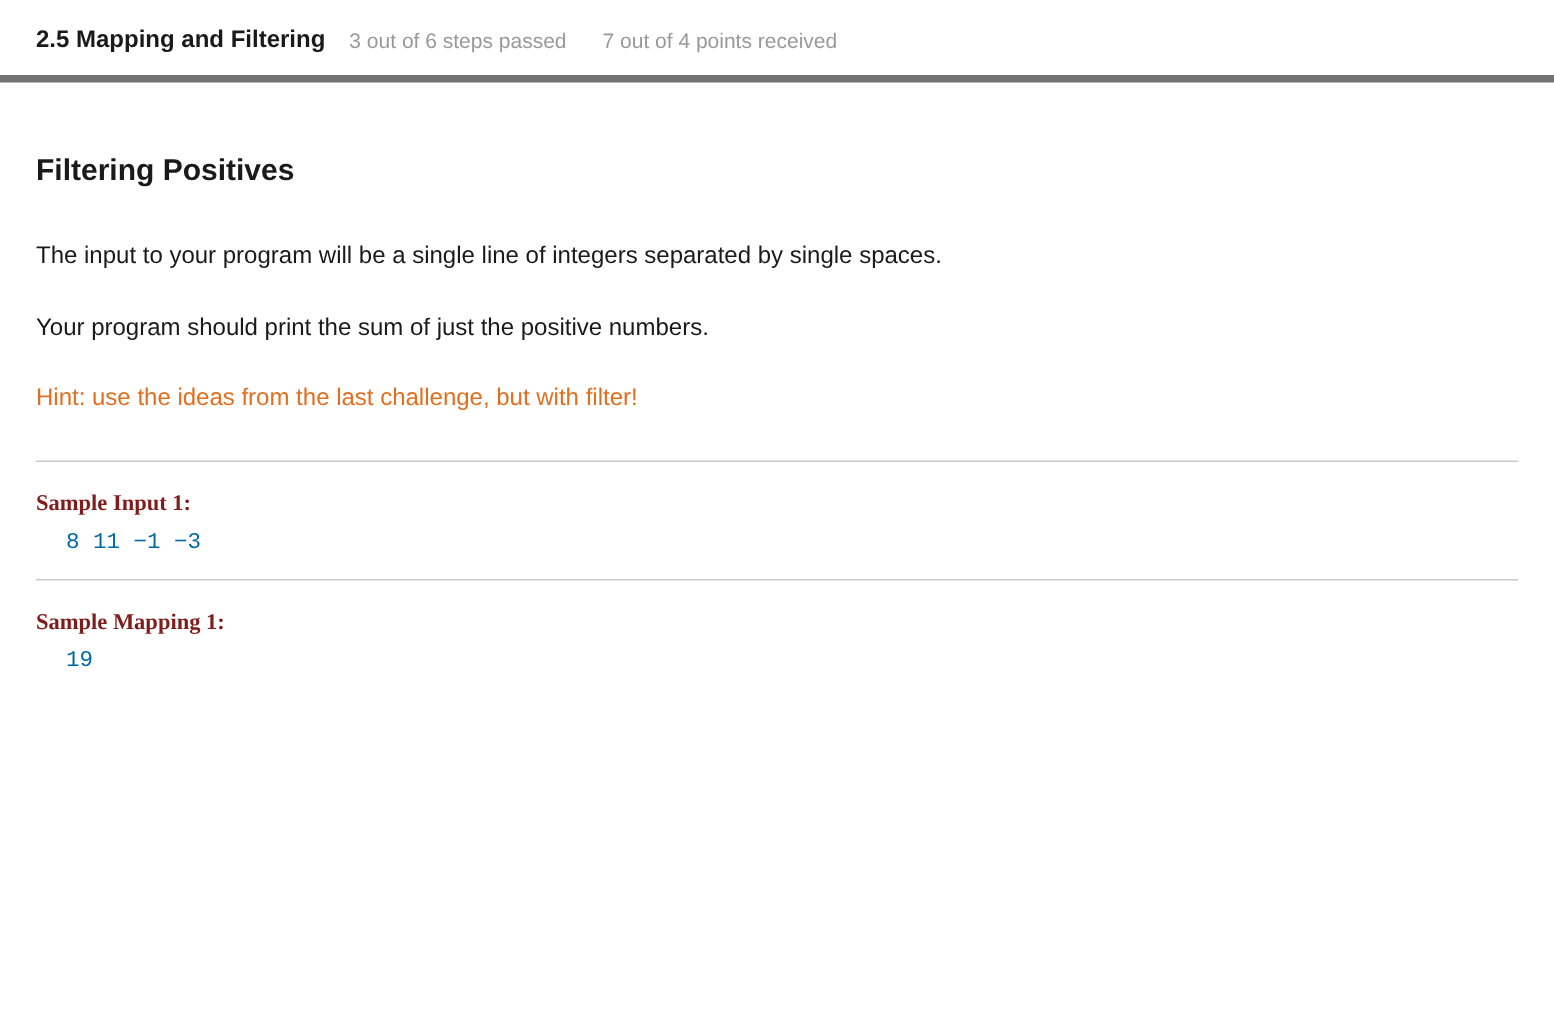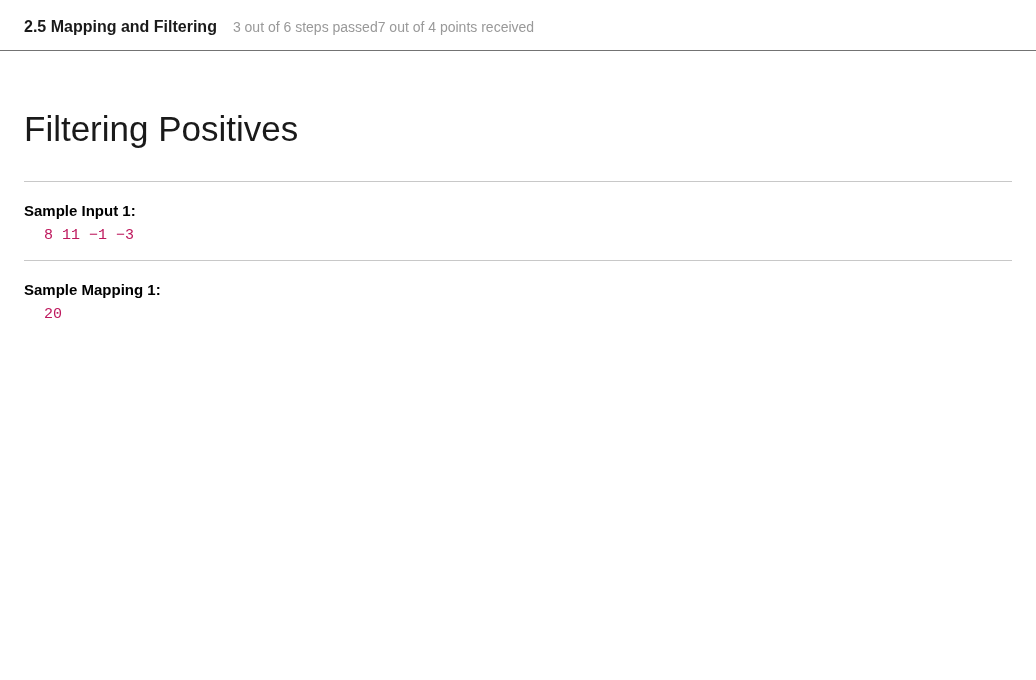--- a/index.html
+++ b/index.html
@@ -13,53 +13,53 @@
       background: #ffffff;
       color: #1a1a1a;
       width: 1036px;
       min-height: 680px;
     }
 
     .header {
       display: flex;
       align-items: center;
       padding: 18px 24px 14px 24px;
-      border-bottom: 1px solid #737373;
+      border-bottom: 5px solid #737373;
     }
 
     .header-title {
       font-family: Arial, sans-serif;
       font-size: 16px;
       font-weight: 600;
       color: #1a1a1a;
       margin-right: 16px;
     }
 
     .header-stats {
       display: flex;
       align-items: flex-end;
+      gap: 24px;
     }
 
     .stat-text {
       font-family: Arial, sans-serif;
       font-size: 14px;
       color: #999999;
     }
 
     .main-content {
       padding: 48px 24px 32px 24px;
     }
 
     .problem-title {
       font-family: Arial, sans-serif;
-      font-size: 35px;
-      font-weight: 400;
+      font-size: 20px;
+      font-weight: 700;
       color: #1a1a1a;
       margin-bottom: 32px;
-      margin-top: 10px;
     }
 
     .problem-description {
       margin-bottom: 0;
     }
 
     .description-paragraph {
       font-family: Arial, sans-serif;
       font-size: 16px;
       color: #1a1a1a;
@@ -79,56 +79,61 @@
       border: none;
       border-top: 1px solid #c8c8c8;
       margin: 0 0 20px 0;
     }
 
     .sample-section {
       margin-bottom: 8px;
     }
 
     .sample-label {
-      font-family: Liberation Sans, sans-serif;
+      font-family: Liberation Serif, serif;
       font-size: 15px;
       font-weight: 700;
-      color: #000000;
+      color: #7f1d1d;
       margin-bottom: 8px;
     }
 
     .sample-value {
       font-family: 'Courier New', Courier, monospace;
       font-size: 15px;
-      color: #be185d;
+      color: #0369a1;
       padding-left: 20px;
       margin-bottom: 16px;
     }
   </style>
 </head>
 <body>
 
 <div class="header">
   <span class="header-title">2.5 Mapping and Filtering</span>
   <div class="header-stats">
     <span class="stat-text">3 out of 6 steps passed</span>
     <span class="stat-text">7 out of 4 points  received</span>
   </div>
 </div>
 
 <div class="main-content">
   <h1 class="problem-title">Filtering Positives</h1>
 
+  <div class="problem-description">
+    <p class="description-paragraph">The input to your program will be a single line of integers separated by single spaces.</p>
+    <p class="description-paragraph">Your program should print the sum of just the positive numbers.</p>
+    <p class="hint-paragraph">Hint: use the ideas from the last challenge, but with filter!</p>
+  </div>
 
   <hr class="divider">
 
   <div class="sample-section">
     <div class="sample-label">Sample Input 1:</div>
     <div class="sample-value">8  11  −1  −3</div>
   </div>
 
   <hr class="divider">
 
   <div class="sample-section">
     <div class="sample-label">Sample Mapping 1:</div>
-    <div class="sample-value">20</div>
+    <div class="sample-value">19</div>
   </div>
 </div>
 
 </body></html>

